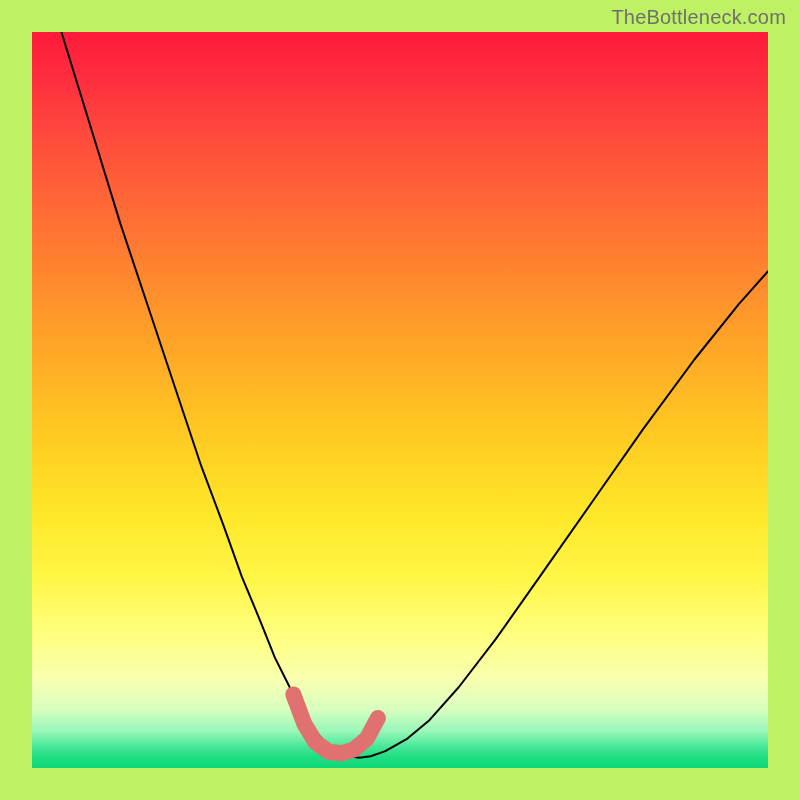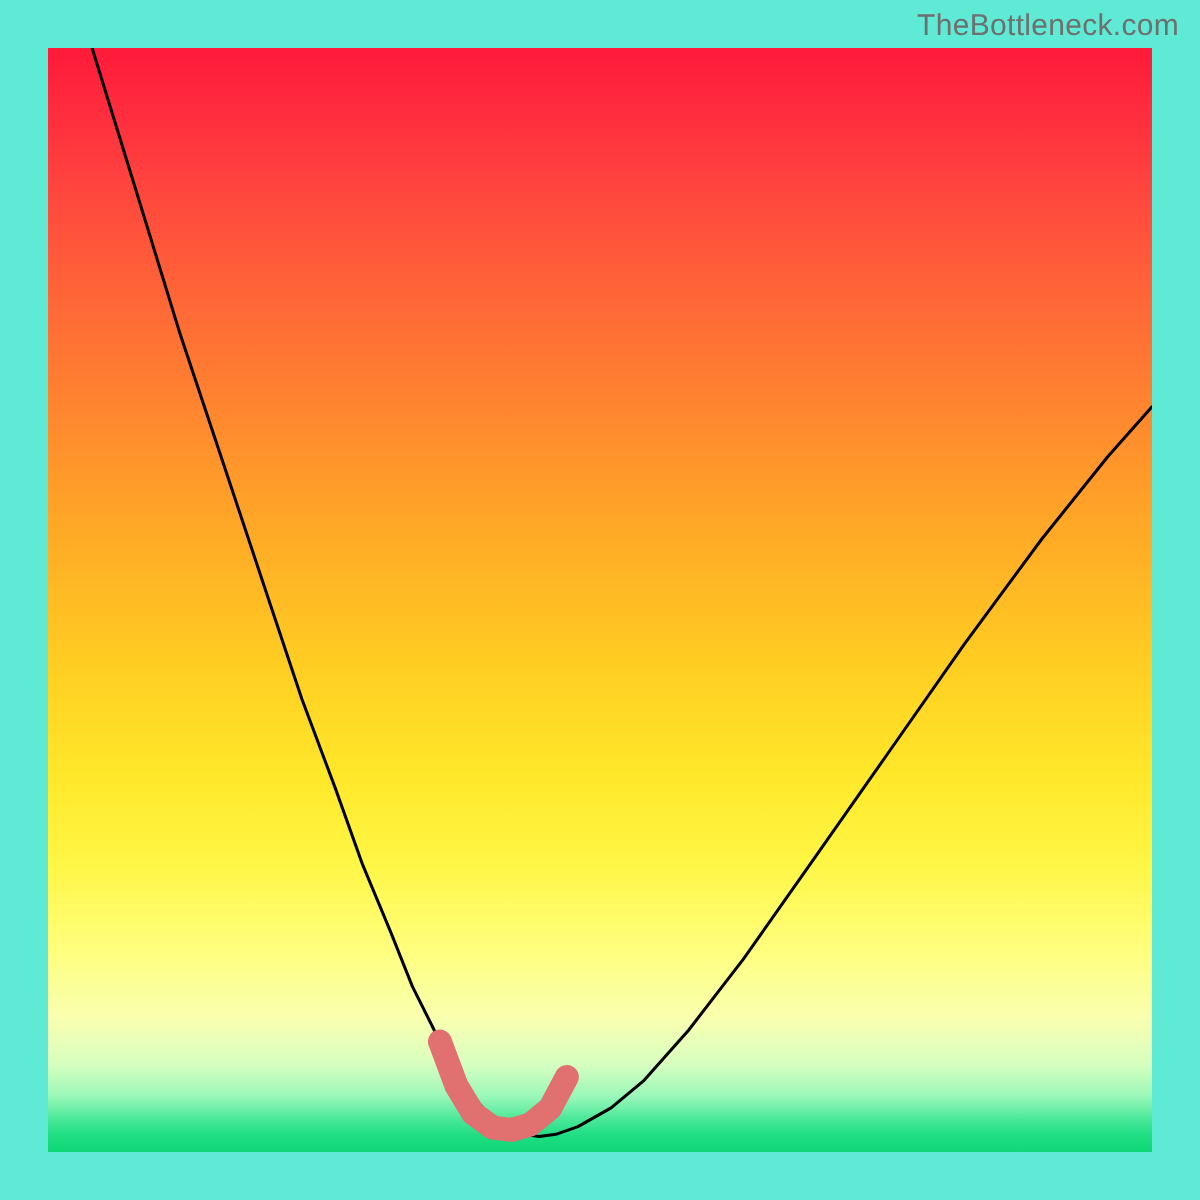--- a/index.html
+++ b/index.html
@@ -10,21 +10,21 @@
     background: #000;
     overflow: hidden;
     font-family: Arial, Helvetica, sans-serif;
   }
   .frame {
     position: absolute;
     top: 0;
     left: 0;
     width: 800px;
     height: 800px;
-    background: #5eead4;
+    background: #bef264;
   }
   .plot-area {
     position: absolute;
     top: 32px;
     left: 32px;
     width: 736px;
     height: 736px;
     overflow: hidden;
   }
   .gradient-bg {

